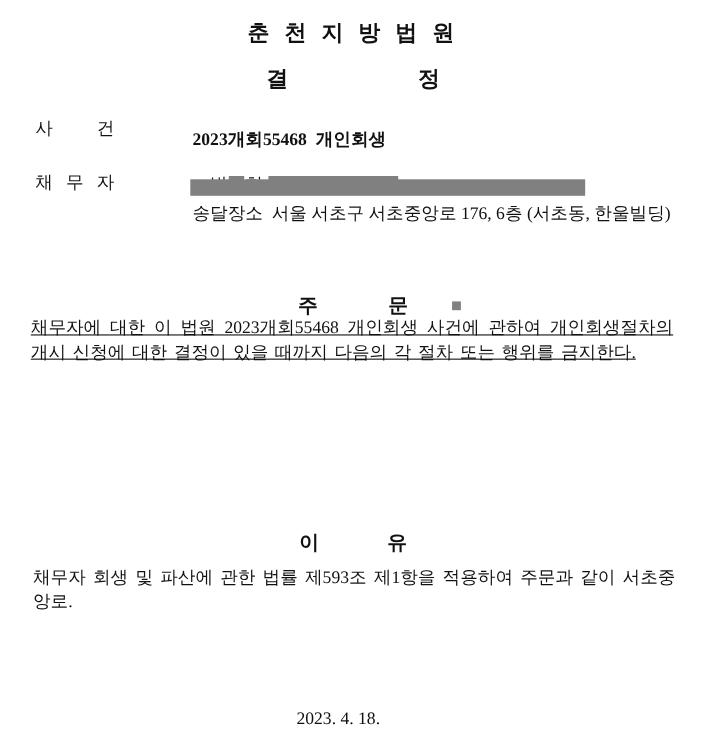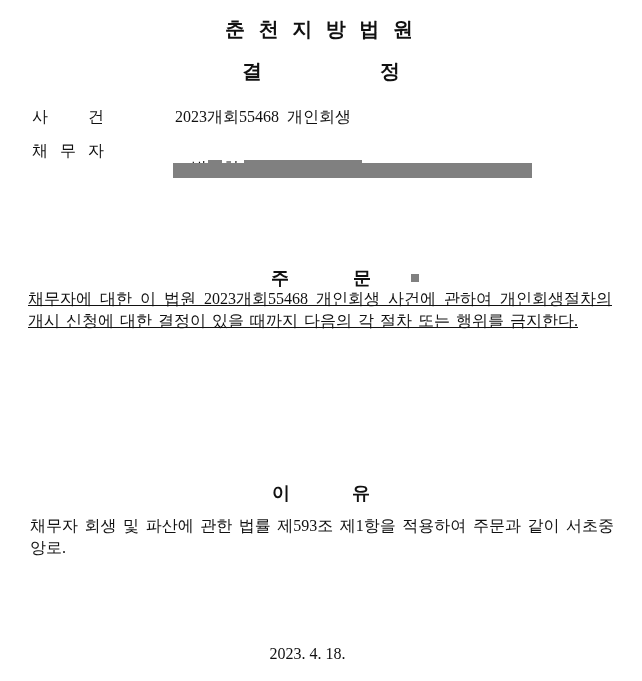--- a/index.html
+++ b/index.html
@@ -34,22 +34,22 @@
   
   .row-label {
     position: absolute; left: 32px;
     font-size: 16px; white-space: pre;
   }
   .row-value {
     position: absolute; left: 175px;
     font-size: 16px; white-space: pre;
   }
   .label-case  { top: 107px; }
-  .value-case  { top: 107px; }
-  .label-debtor{ top: 141px; }
+  .value-case  { top: 117px; font-weight: bold; }
+  .label-debtor{ top: 156px; }
   .value-debtor{ top: 140px; }
 
   .redact {
     background: #808080; display: inline-block; vertical-align: -2px;
   }
   .redact-name-mid   { width: 14px;  height: 15px; margin: 0 1px; }
   .redact-name-tail  { width: 118px; height: 15px; margin-left: 5px; }
   .redact-address-bar{
     position: absolute; left: 173px; top: 163px;
     width: 359px; height: 15px; background: #808080;
@@ -102,20 +102,21 @@
   <div class="row-label label-case">사          건</div>
   <div class="row-value value-case">2023개회55468  개인회생</div>
 
   <div class="row-label label-debtor">채   무   자</div>
   <div class="row-value value-debtor">
     <span>박</span><span class="redact redact-name-mid"></span><span>현</span><span class="redact redact-name-tail"></span>
   </div>
 
   <div class="redact-address-bar"></div>
 
+  <div class="line-service">송달장소  서울 서초구 서초중앙로 176, 6층 (서초동, 한울빌딩)</div>
 
   <div class="pair-heading heading-order">
     <span>주</span>
     <span>문</span>
   </div>
   <div class="redact-small-square"></div>
 
   <div class="para para-order">채무자에 대한 이 법원 2023개회55468 개인회생 사건에 관하여 개인회생절차의 개시 신청에 대한 결정이 있을 때까지 다음의 각 절차 또는 행위를 금지한다.</div>
 
 

